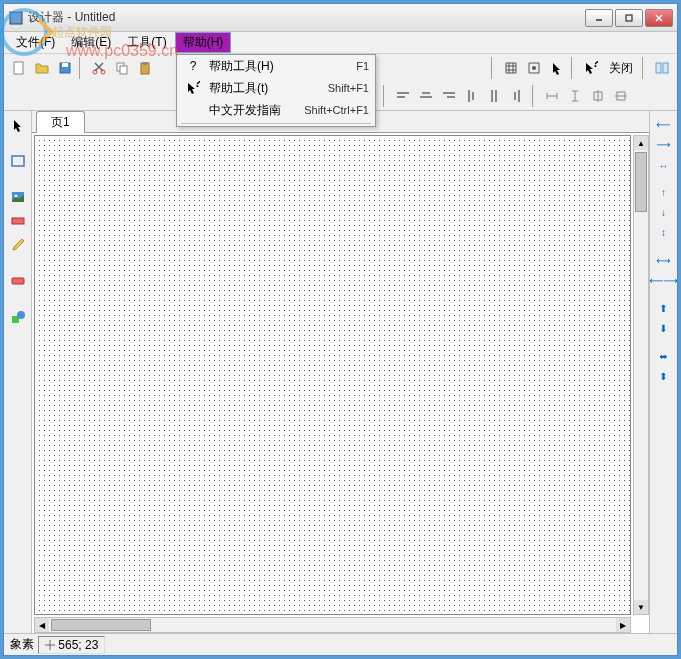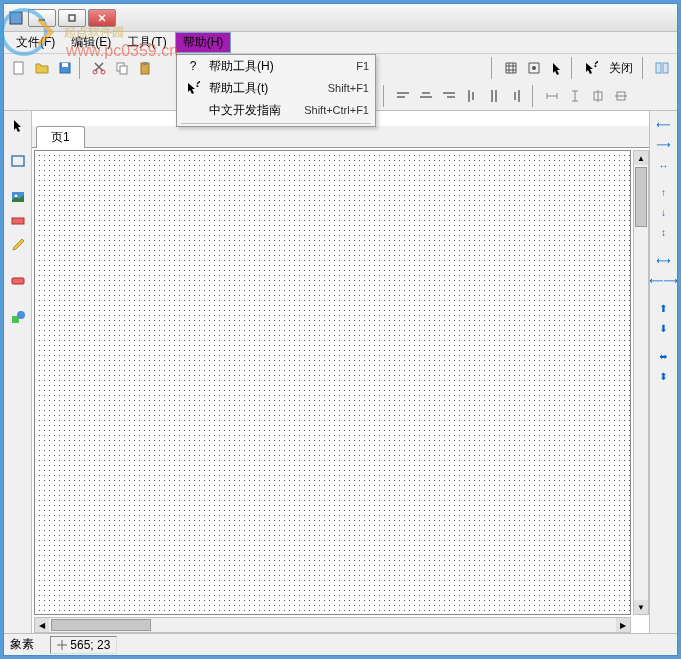--- a/index.html
+++ b/index.html
@@ -36,59 +36,60 @@
 .dropdown-sep { height: 1px; background: #c0c0c0; margin: 2px 4px; }
 
 
 .main { flex: 1; display: flex; overflow: hidden; position: relative; }
 .left-toolbox { width: 28px; background: #f0f0f0; border-right: 1px solid #c0c0c0; display: flex; flex-direction: column; align-items: center; padding-top: 4px; gap: 4px; }
 .left-toolbox .tool { width: 20px; height: 20px; display: flex; align-items: center; justify-content: center; cursor: pointer; }
 .right-toolbox { width: 28px; background: #f0f0f0; border-left: 1px solid #c0c0c0; display: flex; flex-direction: column; align-items: center; padding-top: 4px; gap: 2px; }
 .right-toolbox .tool { width: 20px; height: 18px; display: flex; align-items: center; justify-content: center; cursor: pointer; font-size: 10px; color: #0066cc; }
 
 .canvas-area { flex: 1; display: flex; flex-direction: column; background: #fff; }
-.tabs { height: 22px; display: flex; align-items: flex-end; background: #f0f0f0; border-bottom: 1px solid #999; padding-left: 4px; margin-top: 15px; }
+.tabs { height: 22px; display: flex; align-items: flex-end; background: #f0f0f0; border-bottom: 1px solid #999; padding-left: 4px; }
 .tab { padding: 2px 14px; background: #f0f0f0; border: 1px solid #999; border-bottom: none; border-radius: 3px 3px 0 0; margin-bottom: -1px; background: #fff; cursor: pointer; }
 
 .canvas-wrap { flex: 1; position: relative; overflow: hidden; }
 .canvas { position: absolute; left: 2px; top: 2px; right: 18px; bottom: 18px; border: 1px solid #888; background: #fff; background-image: radial-gradient(circle, #555 0.5px, transparent 0.5px); background-size: 5px 5px; background-position: 2px 2px; }
 .scroll-v { position: absolute; right: 0; top: 2px; bottom: 18px; width: 16px; background: #f0f0f0; border: 1px solid #c0c0c0; }
 .scroll-v .thumb { position: absolute; left: 1px; right: 1px; top: 16px; height: 60px; background: #c8c8c8; border: 1px solid #999; }
 .scroll-v .arrow { position: absolute; left: 0; right: 0; height: 14px; background: #e0e0e0; display: flex; align-items: center; justify-content: center; font-size: 8px; }
 .scroll-v .arrow.up { top: 0; } .scroll-v .arrow.down { bottom: 0; }
 .scroll-h { position: absolute; left: 2px; right: 18px; bottom: 0; height: 16px; background: #f0f0f0; border: 1px solid #c0c0c0; }
 .scroll-h .thumb { position: absolute; top: 1px; bottom: 1px; left: 16px; width: 100px; background: #c8c8c8; border: 1px solid #999; }
 .scroll-h .arrow { position: absolute; top: 0; bottom: 0; width: 14px; background: #e0e0e0; display: flex; align-items: center; justify-content: center; font-size: 8px; }
 .scroll-h .arrow.left { left: 0; } .scroll-h .arrow.right { right: 0; }
 
 
-.statusbar { height: 22px; background: #f0f0f0; border-top: 1px solid #c0c0c0; display: flex; align-items: center; padding: 0 6px; gap: 16px; }
+.statusbar { height: 22px; background: #f0f0f0; border-top: 1px solid #c0c0c0; display: flex; align-items: center; padding: 0 6px; gap: 4px; }
 .statusbar .panel { padding: 1px 6px; border: 1px inset #ddd; }
 
 
-.watermark { position: absolute; left: 0; top: 8px; font-size: 28px; font-weight: bold; color: #d6b96a; opacity: 0.6; pointer-events: none; z-index: 200; display: flex; align-items: center; gap: 12px; }
+.watermark { position: absolute; left: 0; top: 8px; font-size: 28px; font-weight: bold; color: #d6b96a; opacity: 0.6; pointer-events: none; z-index: 200; display: flex; align-items: center; }
 .watermark .logo { width: 48px; height: 48px; border: 4px solid #3aa3e3; border-radius: 50%; position: relative; margin-right: 4px; }
 .watermark .logo::after { content: ""; position: absolute; right: -6px; top: 50%; width: 16px; height: 16px; border-top: 4px solid #f39c12; border-right: 4px solid #f39c12; transform: translateY(-50%) rotate(45deg); }
 .watermark .url { position: absolute; left: 66px; top: 34px; font-size: 16px; color: #e74c3c; font-weight: normal; }
 </style>
 </head>
 <body>
 
 <div class="watermark">
   <div class="logo"></div>
   <span>起点软件园</span>
   <span class="url">www.pc0359.cn</span>
 </div>
 
 <div class="window">
 
   <div class="titlebar">
     <svg class="icon" viewBox="0 0 16 16">
         <rect x="2" y="2" width="12" height="12" fill="#6a9ed4" stroke="#345"></rect>
       </svg>
+    <span class="title">设计器 - Untitled</span>
     <div class="winbtns">
       <div class="winbtn">
           <svg viewBox="0 0 10 10">
             <line x1="2" y1="7" x2="8" y2="7" stroke="#333" stroke-width="1.5"></line>
           </svg>
         </div>
       <div class="winbtn">
           <svg viewBox="0 0 10 10">
             <rect x="2" y="2" width="6" height="6" fill="none" stroke="#333" stroke-width="1.2"></rect>
           </svg>

